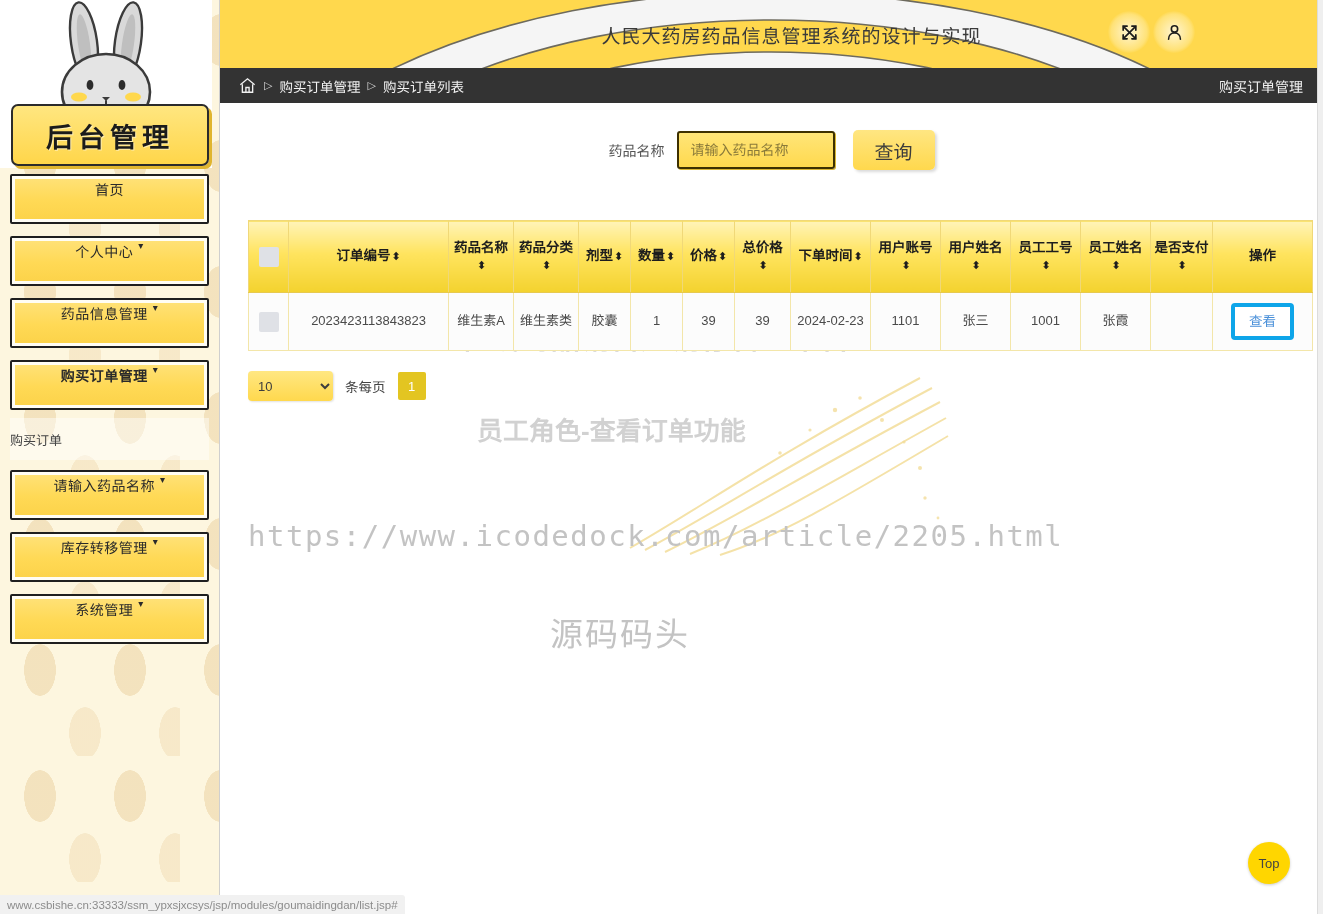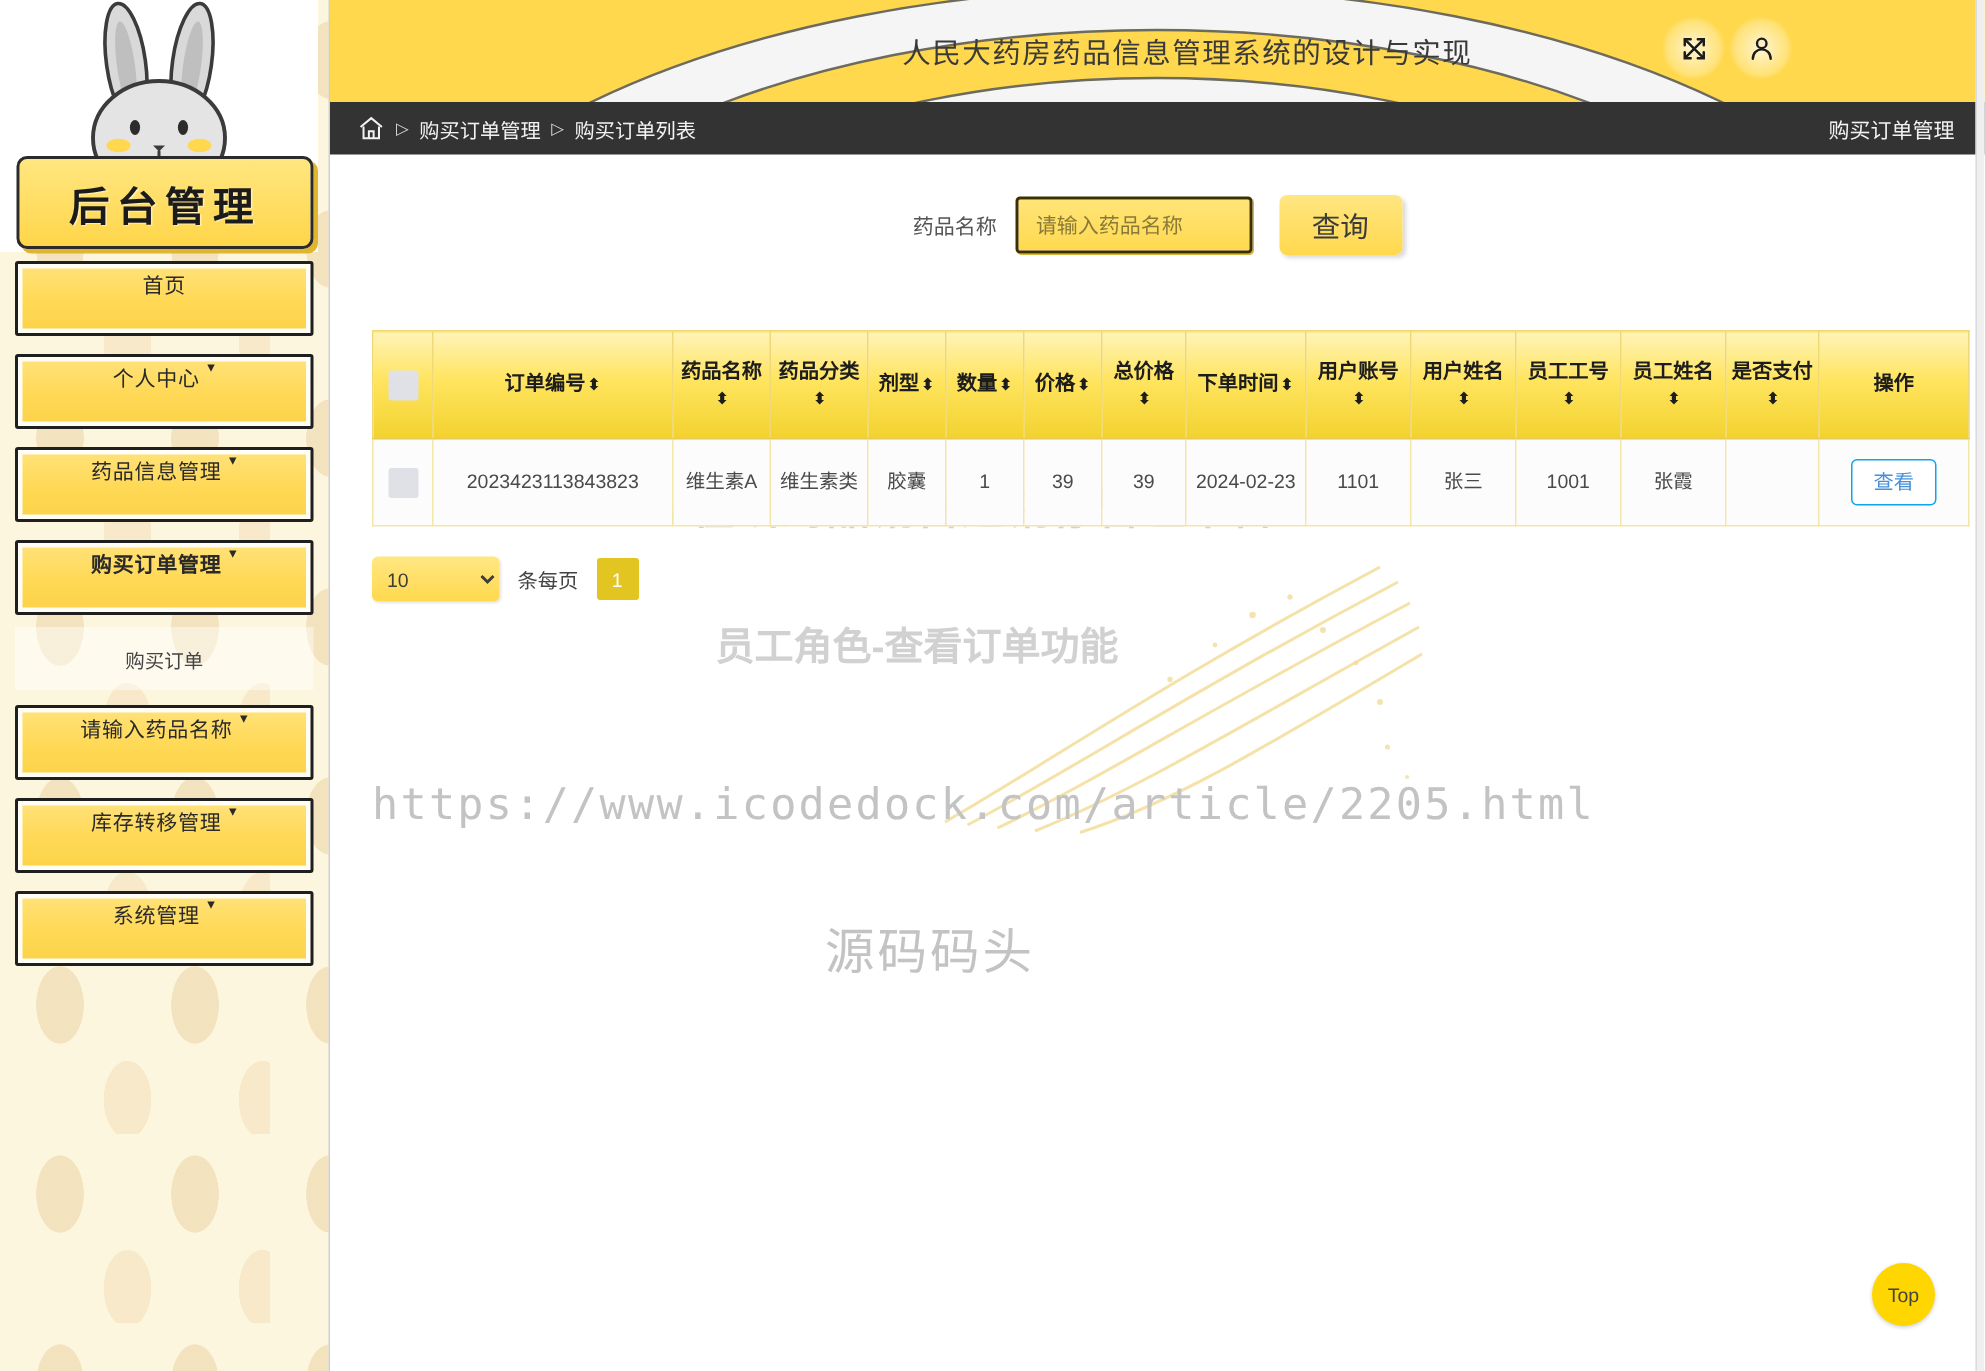--- a/index.html
+++ b/index.html
@@ -74,21 +74,21 @@
     background: linear-gradient(180deg, #ffe176 0%, #ffd955 55%, #fcd34a 100%);
     display: flex; align-items: flex-start; justify-content: center;
     font-size: 14px;
     color: #2a2a2a;
     letter-spacing: 0.5px;
   }
   .menu-btn.bold > .inner { font-weight: bold; }
   .caret { margin-left: 5px; font-size: 10px; line-height: 1; }
   .sub-item {
     height: 42px;
-    display: flex; align-items: center; justify-content: center;
+    display: flex; align-items: center; 
     font-size: 13px; color: #444;
     margin-bottom: 10px;
     margin-top: -4px;
     background: rgba(255,255,255,0.45);
     cursor: pointer;
   }
 
   
   #header {
     position: absolute; left: 220px; top: 0;
@@ -226,21 +226,21 @@
   }
   .sorter { display: inline-block; margin-left: 1px; font-size: 11px; }
   .cbox {
     display: inline-block; width: 20px; height: 20px;
     background: #dfe1e6; border-radius: 2px; cursor: pointer;
     vertical-align: middle;
   }
   .view-btn {
     display: inline-block;
     padding: 6px 14px;
-    border: 1px solid #0ea5e9;
+    border: 4px solid #0ea5e9;
     border-radius: 4px;
     color: #4a90d9;
     background: #fff;
     font-size: 13.5px;
     cursor: pointer;
   }
 
   
   #pager {
     position: absolute; left: 28px; top: 268px;
@@ -545,13 +545,16 @@
       <span id="page-num">1</span>
     </div>
 
     <div id="top-btn">
       <span>Top</span>
     </div>
   </main>
 
   <div id="right-edge"></div>
 
+  <div id="statusbar">
+    <span>www.csbishe.cn:33333/ssm_ypxsjxcsys/jsp/modules/goumaidingdan/list.jsp#</span>
+  </div>
 </div>
 
 </body></html>

